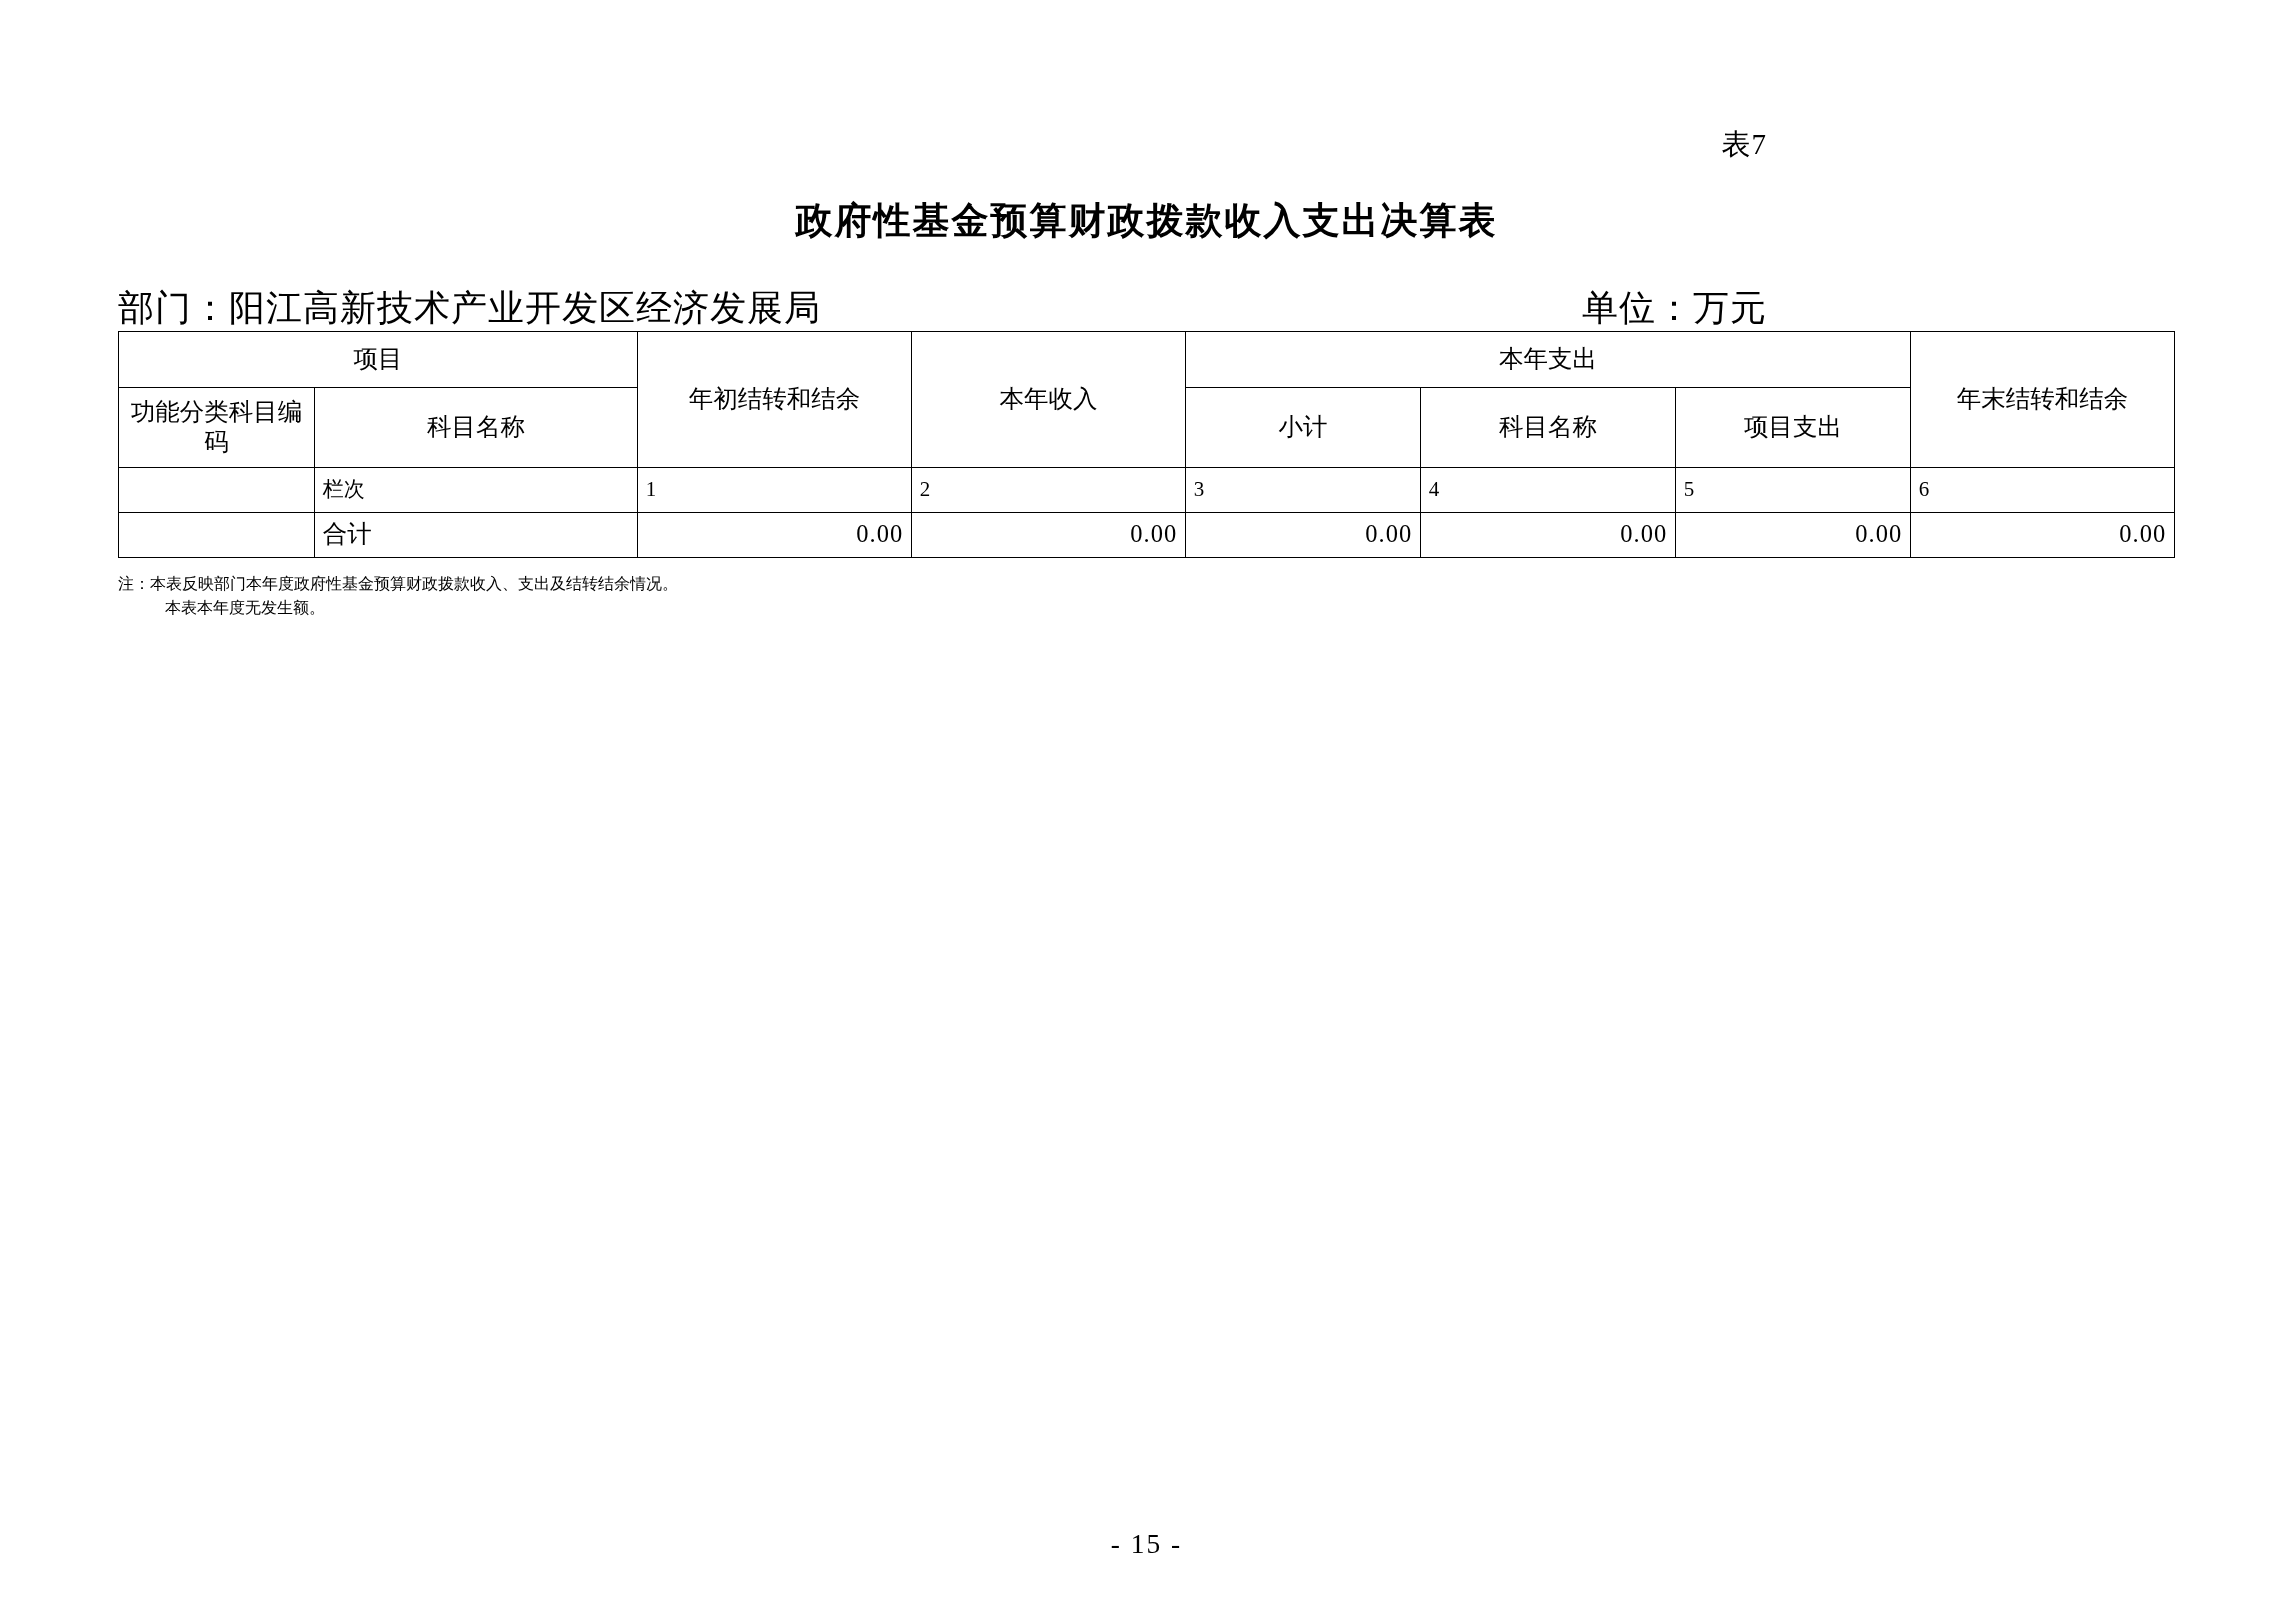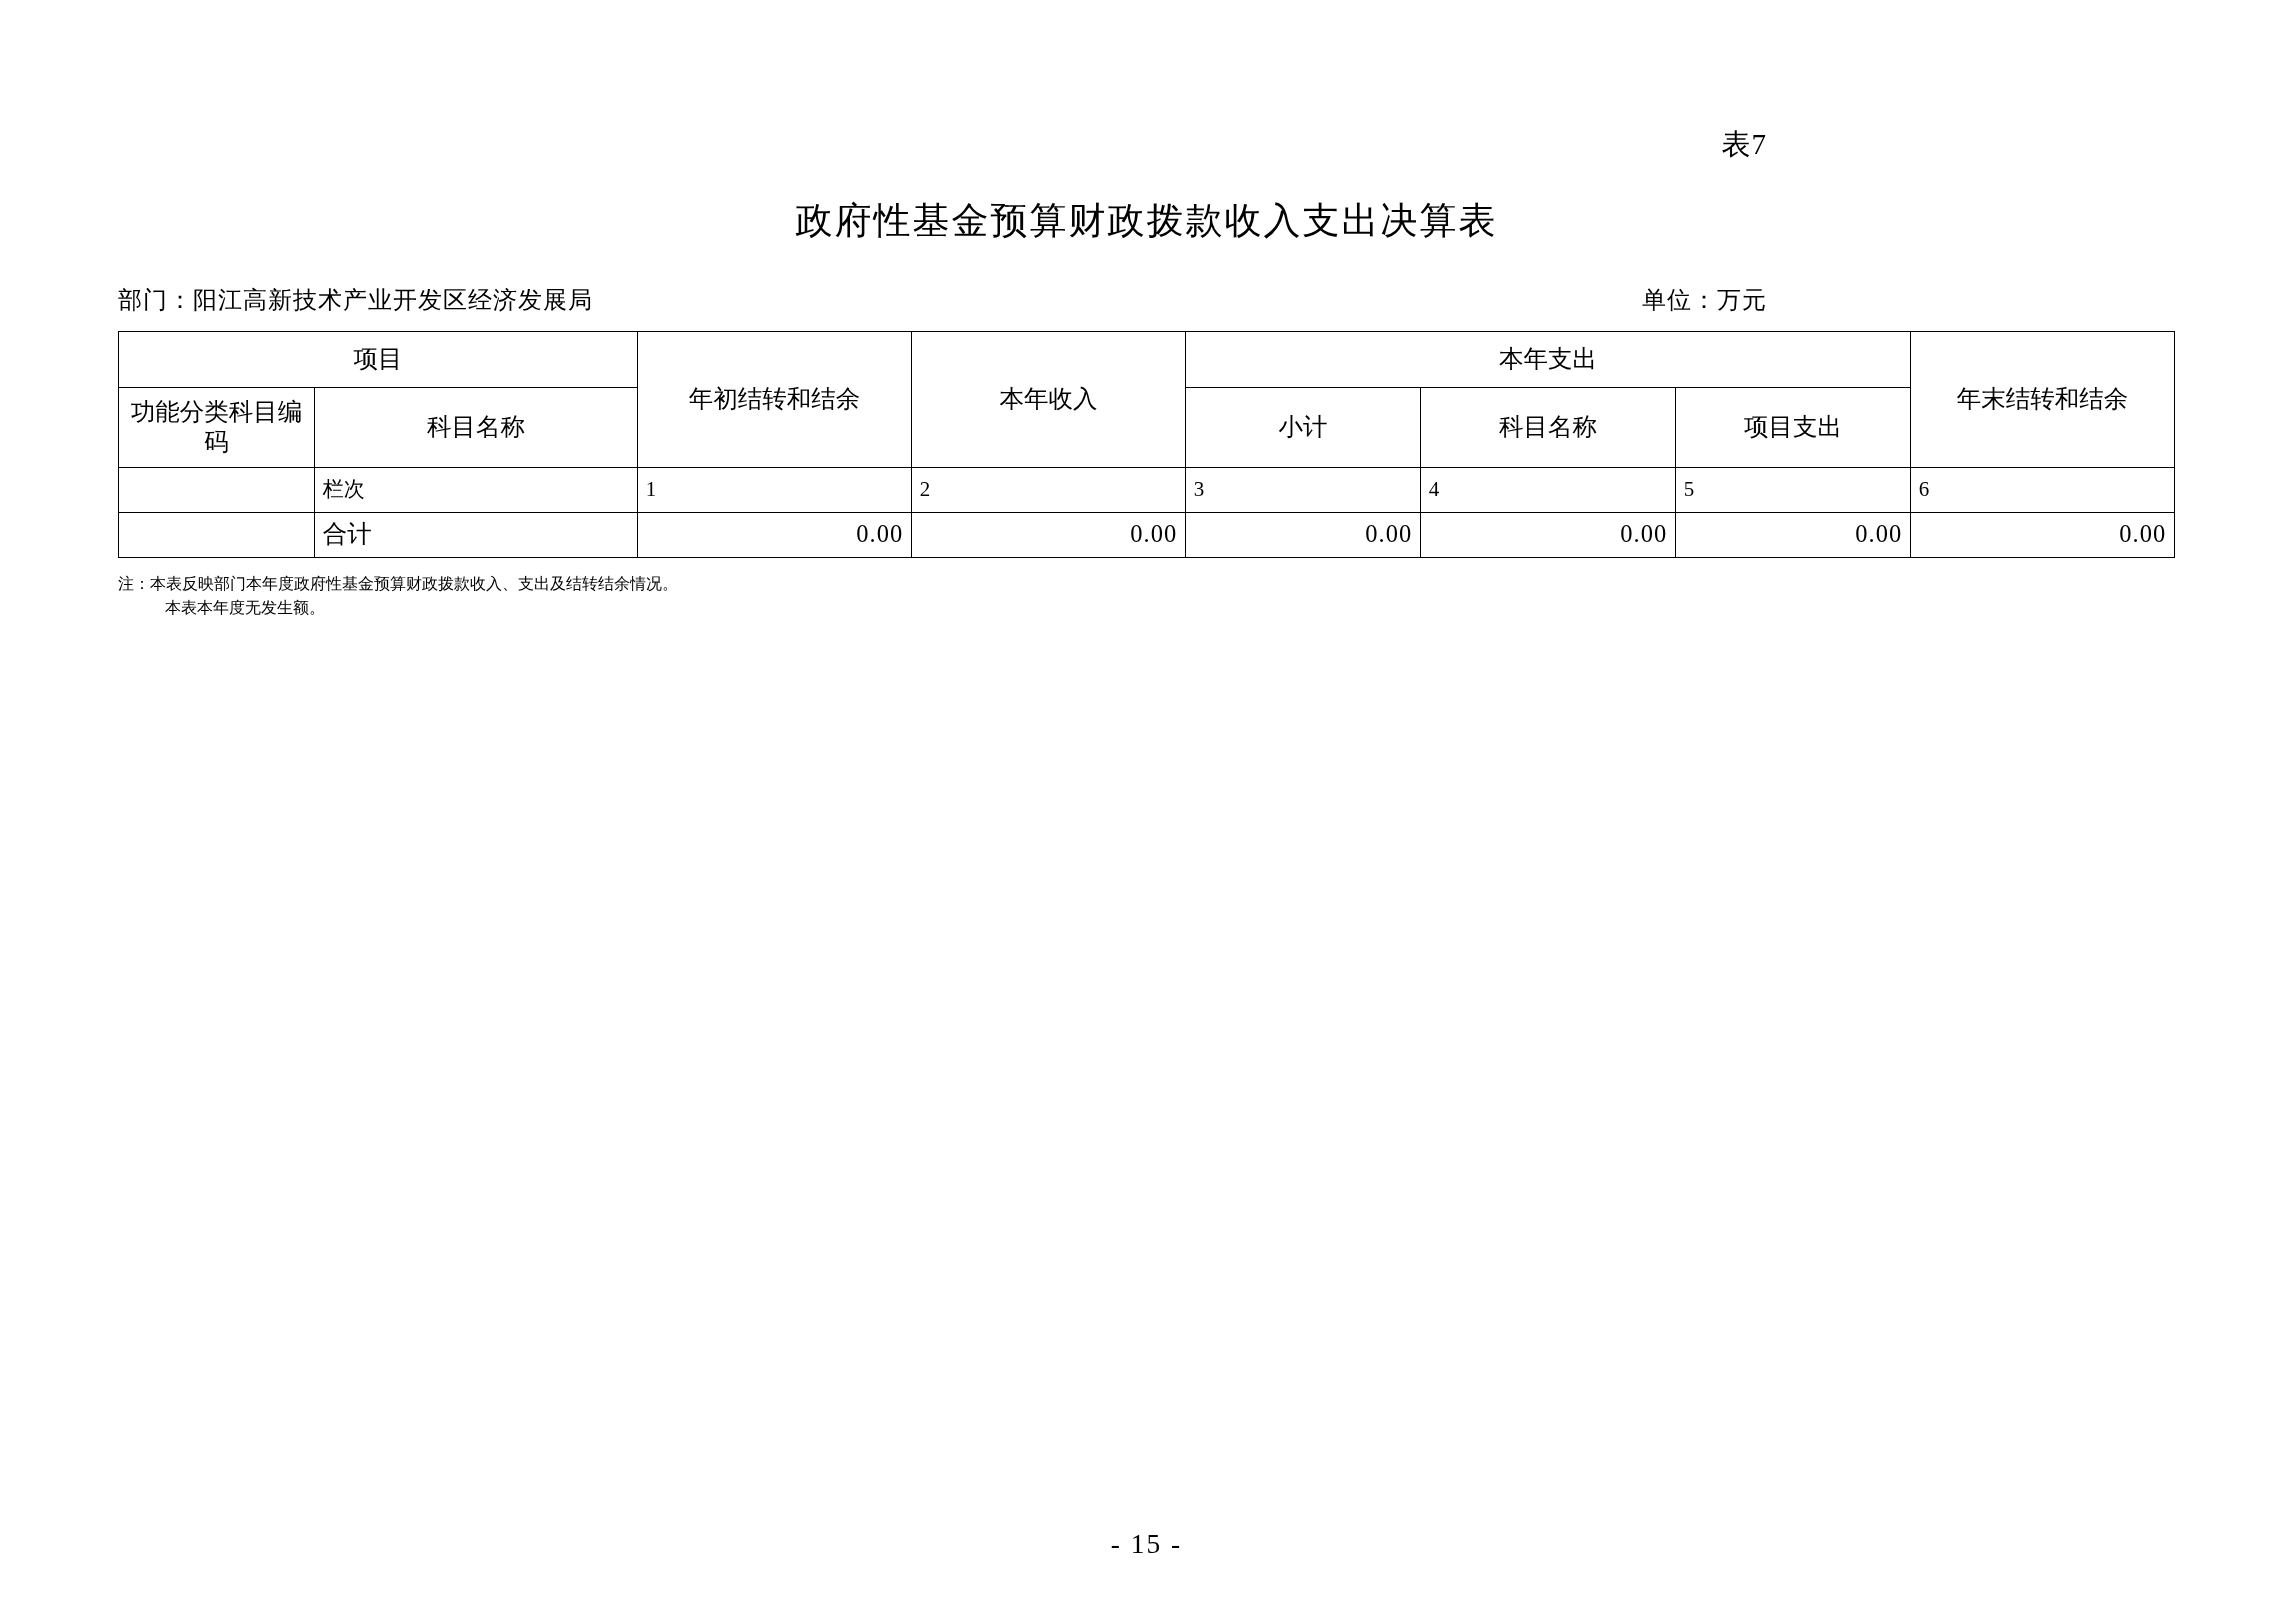--- a/index.html
+++ b/index.html
@@ -29,32 +29,32 @@
     font-family: "Liberation Serif", "DejaVu Serif", serif;
     letter-spacing: 1px;
   }
   .doc-title {
     position: absolute;
     top: 196px;
     left: 0;
     width: 2293px;
     text-align: center;
     font-size: 37px;
-    font-weight: normal;
+    font-weight: bold;
     letter-spacing: 2px;
   }
   .meta-row {
     position: absolute;
     top: 284px;
     left: 118px;
     right: 118px;
     display: flex;
     justify-content: space-between;
     align-items: flex-end;
-    font-size: 24px;
+    font-size: 36px;
   }
   .meta-dept {
     letter-spacing: 1px;
   }
   .meta-unit {
     letter-spacing: 1px;
   }
   table.budget {
     position: absolute;
     top: 331px;

